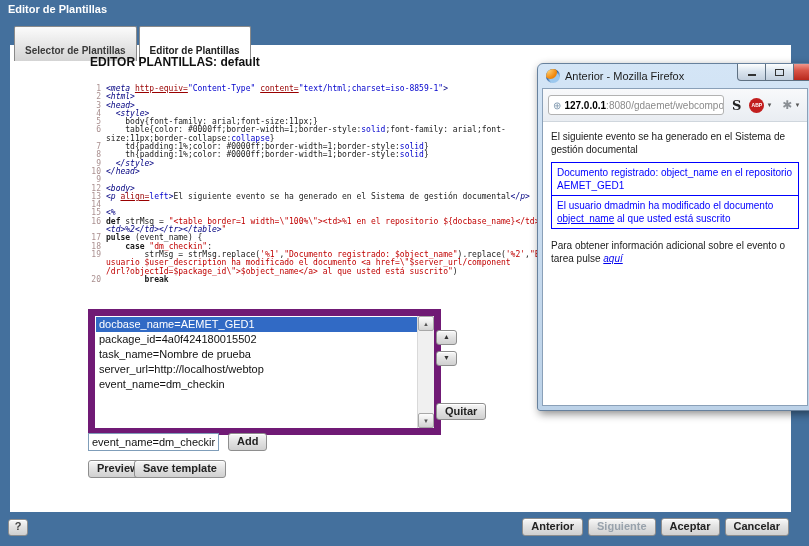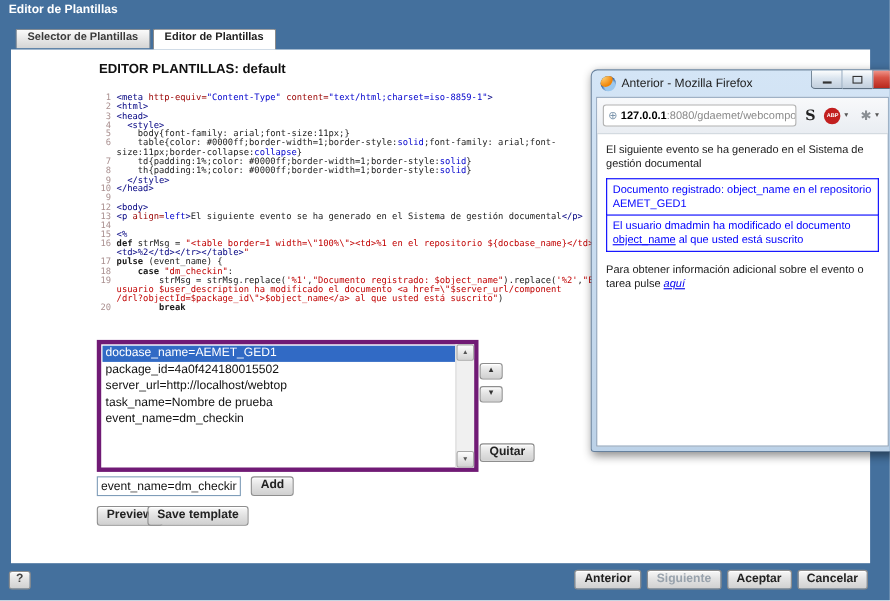--- a/index.html
+++ b/index.html
@@ -3,42 +3,42 @@
 <meta charset="utf-8">
 <style>
   html,body{margin:0;padding:0;}
   .page{position:relative;width:809px;height:546px;overflow:hidden;
         background:var(--page-blue,#44709d);
         font-family:"Liberation Sans",sans-serif;-webkit-font-smoothing:antialiased;}
   
   .app-title{position:absolute;left:8px;top:3px;color:#fff;font-weight:bold;font-size:11px;}
   
   .tabs{position:absolute;left:14px;top:26px;display:flex;gap:2px;z-index:2;}
-  .tab{height:16px;padding:1px 10px 0;font-size:10px;font-weight:bold;color:#3a3a3a;
+  .tab{height:16px;padding:18px 10px 0;font-size:10px;font-weight:bold;color:#3a3a3a;
        background:linear-gradient(#fbfbfb,#d4d4d4);border:1px solid #8a8a8a;border-bottom:none;
        border-radius:2px 2px 0 0;cursor:default;white-space:nowrap;}
   .tab.active{background:#fff;color:#222;height:17px;}
   
   .panel{position:absolute;left:10px;top:45px;width:781px;height:467px;background:#fff;z-index:1;}
   .editor-title{position:absolute;left:90px;top:55px;font-size:12px;font-weight:bold;color:#101010;z-index:2;}
   
   .code{position:absolute;left:88px;top:85px;width:700px;z-index:2;
         font-family:"DejaVu Sans Mono",monospace;font-size:8px;line-height:8.3px;}
   .cl{display:flex;height:8.3px;white-space:pre;}
   .ln{flex:none;width:13px;text-align:right;margin-right:5px;color:#aa9090;}
   .ct{white-space:pre;}
   .c0{color:#1a1a1a;}
-  .c1{color:var(--code-tag,#000080);}
-  .c2{color:var(--code-attr,#990000);}
+  .c1{color:var(--code-tag,#000080);font-style:italic;}
+  .c2{color:var(--code-attr,#990000);text-decoration:underline;}
   .c3{color:var(--code-val,#0000cc);}
   .c4{color:var(--code-str,#c00000);}
   .c5{color:#1a1a1a;font-weight:bold;}
   
   .listbox{position:absolute;left:88px;top:309px;width:339px;height:112px;background:#fff;
-           border:4px solid #701a75;z-index:2;font-size:11px;color:#111;}
+           border:7px solid #701a75;z-index:2;font-size:11px;color:#111;}
   .lb-items{position:absolute;left:1px;top:1px;right:17px;bottom:1px;overflow:hidden;}
   .lb-item{height:15px;line-height:15px;padding-left:3px;white-space:nowrap;cursor:default;}
   .lb-item.selected{background:var(--sel-blue,#316ac5);color:#fff;}
   .lb-scroll{position:absolute;right:0;top:0;bottom:0;width:16px;background:#f0f0f0;border-left:1px solid #d9d9d9;}
   .lb-arrow{position:absolute;left:0;width:16px;height:15px;box-sizing:border-box;text-align:center;
             font-size:6px;line-height:14px;color:#555;background:linear-gradient(#fdfdfd,#d3d3d3);
             border:1px solid #a8a8a8;border-radius:2px;}
   .lb-arrow.up{top:0;} .lb-arrow.down{bottom:0;}
   
   .btn{position:absolute;box-sizing:border-box;height:18px;padding:1px 8px 2px;
@@ -140,22 +140,22 @@
       <div class="cl"><span class="ln">19</span><span class="ct"><span class="c0">        strMsg = strMsg.replace(</span><span class="c4">'%1'</span><span class="c0">,</span><span class="c4">"Documento registrado: $object_name"</span><span class="c0">).replace(</span><span class="c4">'%2'</span><span class="c0">,</span><span class="c4">"El</span></span></div>
       <div class="cl"><span class="ln"></span><span class="ct"><span class="c4">usuario $user_description ha modificado el documento &lt;a href=\"$server_url/component</span></span></div>
       <div class="cl"><span class="ln"></span><span class="ct"><span class="c4">/drl?objectId=$package_id\"&gt;$object_name&lt;/a&gt; al que usted está suscrito"</span><span class="c0">)</span></span></div>
       <div class="cl"><span class="ln">20</span><span class="ct"><span class="c0">        </span><span class="c5">break</span></span></div>
     </div>
 
   <div class="listbox">
     <div class="lb-items" id="lb-items">
         <div class="lb-item selected">docbase_name=AEMET_GED1</div>
         <div class="lb-item">package_id=4a0f424180015502</div>
+        <div class="lb-item">task_name=Nombre de prueba</div>
         <div class="lb-item">server_url=http://localhost/webtop</div>
-        <div class="lb-item">task_name=Nombre de prueba</div>
         <div class="lb-item">event_name=dm_checkin</div>
       </div>
     <div class="lb-scroll">
       <div class="lb-arrow up">▲</div>
       <div class="lb-arrow down">▼</div>
     </div>
   </div>
 
   <div class="btn arrow-btn up-btn">▲</div>
   <div class="btn arrow-btn down-btn">▼</div>

